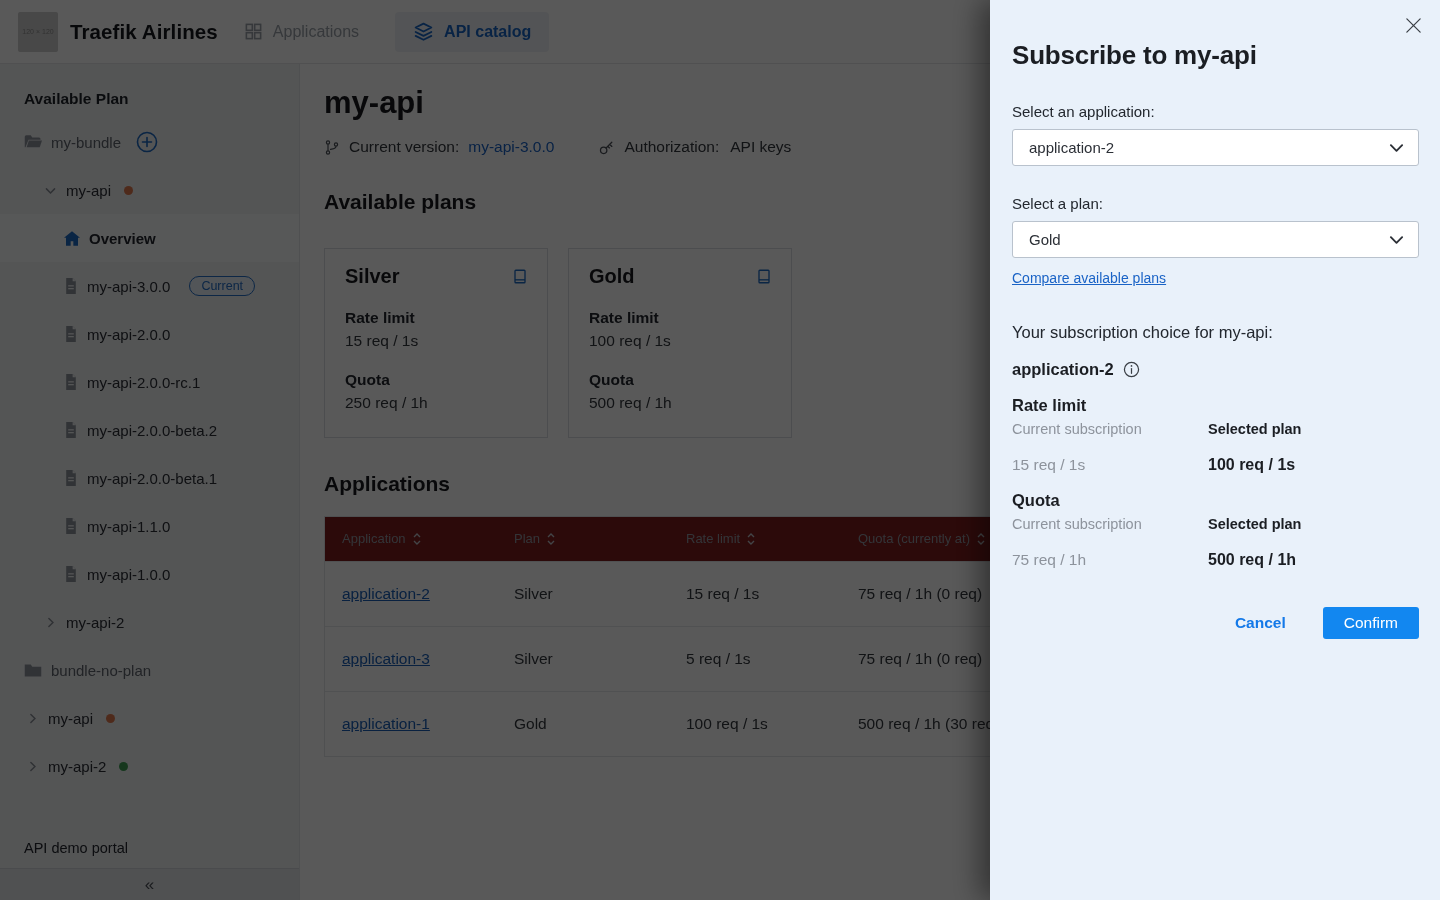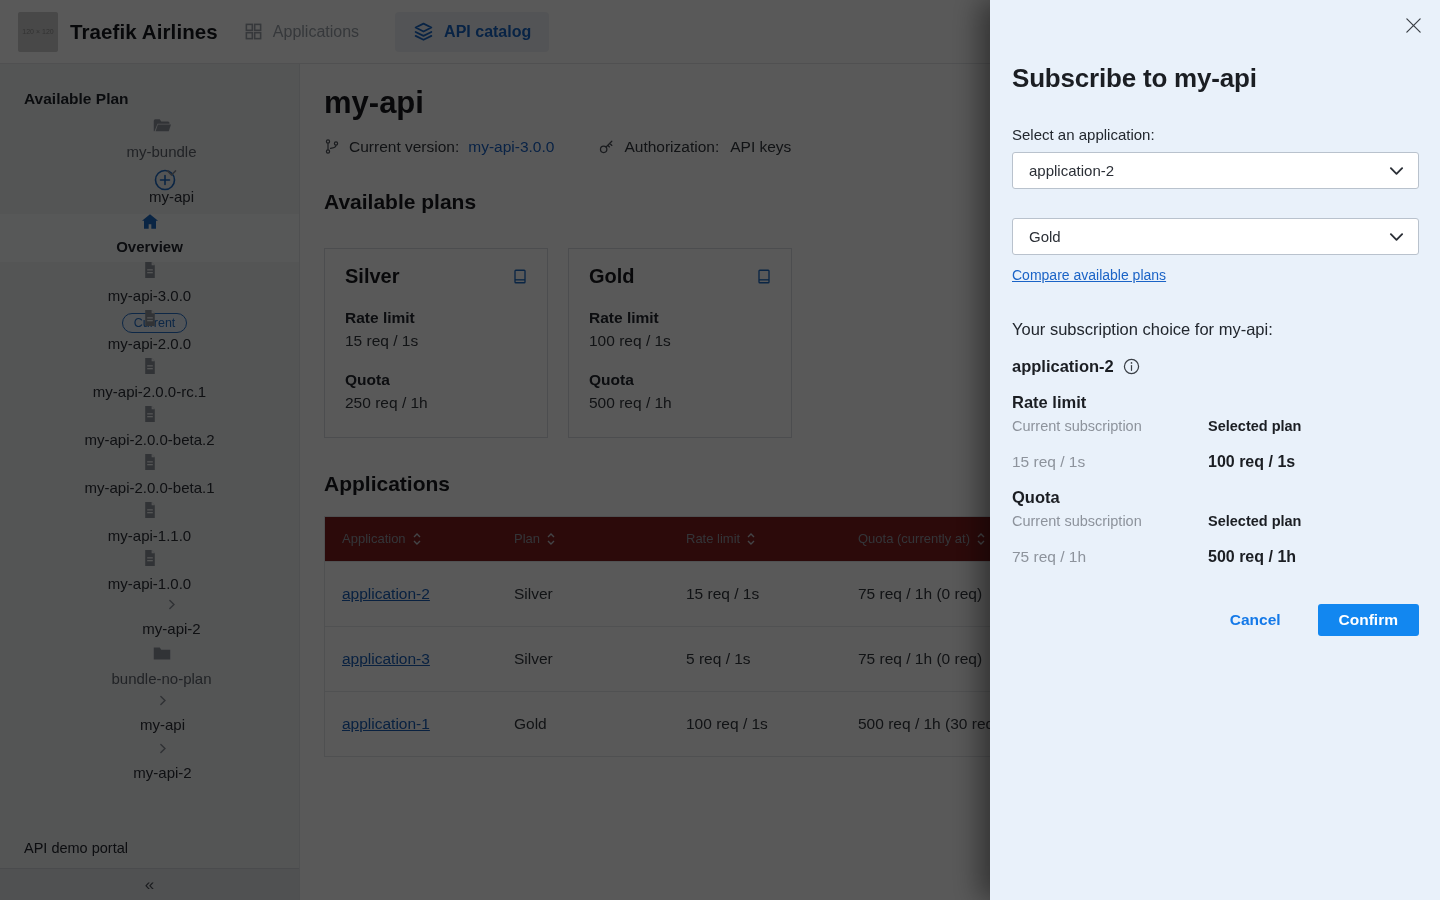--- a/index.html
+++ b/index.html
@@ -14,39 +14,39 @@
   .brand { margin-left:12px; font-size:20.5px; font-weight:700; color:#15181d; letter-spacing:.1px; }
   .nav-tab { height:40px; display:flex; align-items:center; gap:10px; padding:0 18px;
     margin-left:18px; border-radius:4px; font-size:16px; }
   .nav-tab.active { background:#eef1f5; color:#1866c5; font-weight:700; }
   .nav-tab.inactive { color:#9aa1a9; font-weight:500; margin-left:8px; }
 
   
   .sidebar { position:absolute; left:0; top:64px; bottom:0; width:300px; background:#f1f2f4;
     border-right:1px solid #e3e5e8; }
   .sb-title { padding:26px 24px 10px 24px; font-size:15.5px; font-weight:700; color:#1f2329; }
-  .sb-row { height:48px; display:flex; align-items:center; gap:9px; font-size:15px; color:#2b2f36;flex-direction:column; }
-  .ind0 { padding-left:24px; } .ind1 { padding-left:44px; } .ind2 { }
+  .sb-row { height:48px; display:flex; align-items:center; gap:9px; font-size:15px; color:#2b2f36; }
+  .ind0 { padding-left:24px; } .ind1 { padding-left:44px; } .ind2 { padding-left:64px; }
   .indb { padding-left:26px; }
   .sb-row.selected { background:#fafbfc; font-weight:600; color:#23272e; }
   .sb-gray { color:#5f656d; }
   .dot { width:9px; height:9px; border-radius:50%; display:inline-block; margin-left:4px; }
   .badge { margin-left:10px; padding:2px 11px; border:1.3px solid #2570c8; color:#2570c8;
     border-radius:11px; font-size:12.5px; font-weight:500; background:#eaf2fb; }
   .sb-portal { position:absolute; left:24px; bottom:44px; font-size:14.5px; color:#23272e; }
   .sb-collapse { position:absolute; left:0; bottom:0; width:100%; height:32px; background:#e6e8eb;
     border-top:1px solid #d5d8dc; display:flex; align-items:center; justify-content:center;
     font-size:17px; color:#4a4f57; cursor:pointer; }
 
   
   .main { position:absolute; left:300px; top:64px; right:0; bottom:0; background:#fff;
     padding:20px 24px 0 24px; overflow:hidden; }
   h1 { font-size:31px; line-height:38px; font-weight:700; color:#17191d; margin-bottom:16px; }
   .meta { display:flex; gap:44px; align-items:center; font-size:15.5px; color:#33373d; }
-  .meta-item { display:flex; gap:9px; }
+  .meta-item { display:flex; align-items:center; gap:9px; }
   .meta-link { color:#1a63c6; text-decoration:none; }
   .meta-val { margin-left:2px; }
   h2 { font-size:21px; font-weight:700; color:#17191d; margin-top:34px; margin-bottom:34px; }
   h2.subs { margin-bottom:20px; }
   .cards { display:flex; gap:20px; }
   .card { width:224px; height:190px; border:1px solid #dadde2; background:#fff; padding:16px 20px; }
   .card-head { display:flex; justify-content:space-between; align-items:center; }
   .card-name { font-size:20px; font-weight:700; color:#17191d; }
   .card-label { font-size:15.5px; font-weight:700; color:#23272e; margin-top:21px; }
   .card-val { font-size:15.5px; color:#33373d; margin-top:5px; }
@@ -55,21 +55,21 @@
   th { background:#7f1d1d; height:44px; text-align:left; font-size:13px; font-weight:400;
     color:#9298a2; padding-left:17px; }
   th .th-inner { display:flex; align-items:center; gap:7px; }
   td { height:65px; border-top:1px solid #e6e8eb; font-size:15.5px; color:#33373d; padding-left:17px; }
   td a { color:#1a5fb8; text-decoration:underline; }
   col.c1 { width:172px; } col.c2 { width:172px; } col.c3 { width:172px; }
 
   
   .overlay { position:fixed; inset:0; background:rgba(0,0,0,0.65); z-index:40; }
   .drawer { position:fixed; top:0; right:0; width:450px; height:100%; background:#e9f1fa;
-    z-index:50; padding:63px 21px 0 22px; box-shadow:-10px 0 28px rgba(0,0,0,0.45); }
+    z-index:50; padding:40px 21px 0 22px; box-shadow:-10px 0 28px rgba(0,0,0,0.45); }
   .drawer-close { position:absolute; top:14px; right:16px; width:22px; height:22px;
     display:flex; align-items:center; justify-content:center; cursor:pointer; }
   .drawer h3 { font-size:26px; font-weight:700; color:#1b1e23; letter-spacing:-.2px;
     margin-bottom:32px; }
   .field-label { font-size:15px; color:#22272e; margin-bottom:9px; }
   .select { height:37px; background:#fff; border:1px solid #b9c2cd; border-radius:3px;
     display:flex; align-items:center; justify-content:space-between; padding:0 14px 0 16px;
     font-size:15px; color:#2b2f36; cursor:pointer; }
   .select.first { margin-bottom:29px; }
   .compare { display:inline-block; margin-top:12px; font-size:14px; color:#1a63c6; }
@@ -80,21 +80,21 @@
   .cmp-title { font-size:16.5px; font-weight:700; color:#1b1e23; }
   .cmp-grid { display:grid; grid-template-columns:196px auto; margin-top:6px; row-gap:19px; }
   .cmp-lab-cur { font-size:14.5px; color:#8d939c; }
   .cmp-lab-sel { font-size:14.5px; font-weight:700; color:#1b1e23; }
   .cmp-val-cur { font-size:15.5px; color:#8d939c; }
   .cmp-val-sel { font-size:16px; font-weight:700; color:#1b1e23; }
   .drawer-actions { margin-top:38px; display:flex; justify-content:flex-end; align-items:center;
     gap:37px; }
   .btn-cancel { font-size:15.5px; font-weight:600; color:#1479e8; background:none; border:none;
     cursor:pointer; }
-  .btn-confirm { font-size:15.5px; font-weight:700; color:#fff; background:#1287f0; border:none;
+  .btn-confirm { font-size:15.5px; font-weight:400; color:#fff; background:#1287f0; border:none;
     border-radius:3px; padding:7px 21px; cursor:pointer; }
   svg { display:block; }
 </style>
 </head>
 <body>
 
 <div class="topnav">
   <div class="logo">
     <span>120 × 120</span>
   </div>
@@ -434,20 +434,21 @@
   <div class="field-label">Select an application:</div>
   <div class="select first">
     <span>application-2</span>
     <span>
       <svg width="15" height="10" viewBox="0 0 16 10" fill="none" stroke="#2b2f36" stroke-width="2" stroke-linecap="round" stroke-linejoin="round">
           <path d="m2 2 6 6 6-6"></path>
         </svg>
     </span>
   </div>
 
+  <div class="field-label">Select a plan:</div>
   <div class="select">
     <span>Gold</span>
     <span>
       <svg width="15" height="10" viewBox="0 0 16 10" fill="none" stroke="#2b2f36" stroke-width="2" stroke-linecap="round" stroke-linejoin="round">
           <path d="m2 2 6 6 6-6"></path>
         </svg>
     </span>
   </div>
 
   <a class="compare" href="#">Compare available plans</a>

